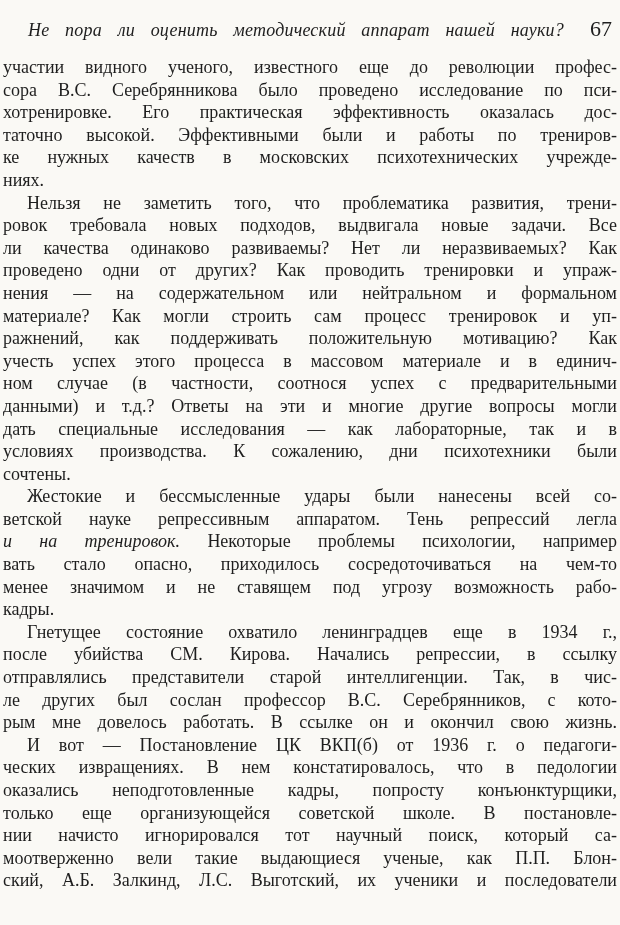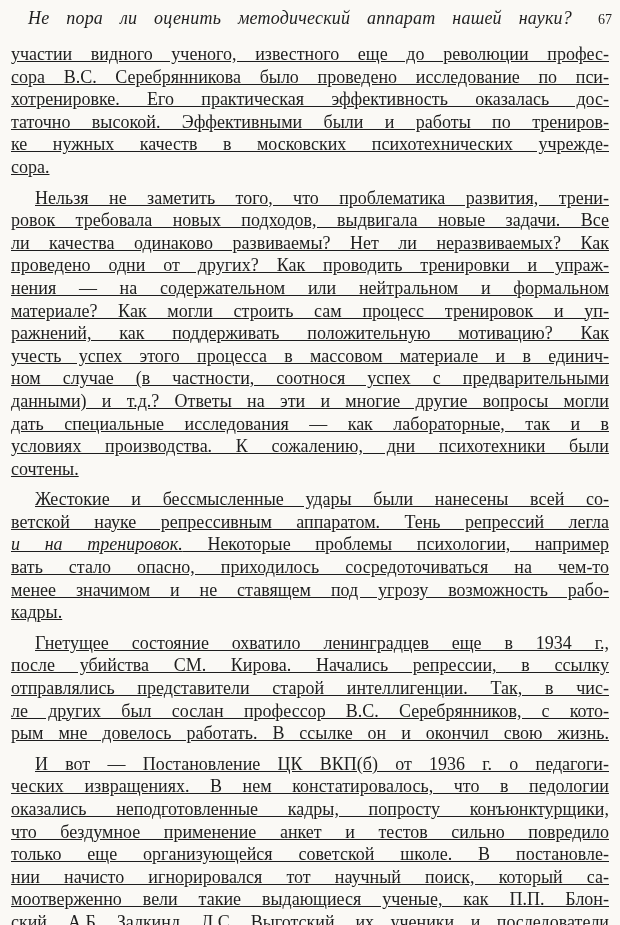--- a/index.html
+++ b/index.html
@@ -12,45 +12,44 @@
     height: 925px;
     background: #faf9f5;
     color: #1e1e1e;
     font-family: "Liberation Serif", serif;
     overflow: hidden;
     box-sizing: border-box;
   }
   .running-header {
     display: flex;
     align-items: baseline;
-    padding: 8px 8px 0 28px;
+    padding: 16px 8px 0 28px;
     font-size: 18px;
   }
   .running-header .title {
     flex: 1 1 auto;
     font-style: italic;
     text-align: justify;
     text-align-last: justify;
     margin-right: 26px;
     letter-spacing: 0.2px;
   }
   .running-header .pagenum {
     flex: 0 0 auto;
     font-style: normal;
-    font-size: 14px;
+    font-size: 22px;
   }
   .body-text {
     margin-top: 14px;
     padding: 0 3px;
     font-size: 18px;
     line-height: 22.6px;
   }
   .paragraph {
-    margin: 8px;
-    text-decoration: underline;
+    margin: 0;
   }
   .line {
     height: 22.6px;
     overflow: hidden;
     text-align: justify;
     text-align-last: justify;
     word-spacing: 0.5px;
   }
   .line.short {
     text-align: left;
@@ -71,21 +70,21 @@
     <span class="title">Не пора ли оценить методический аппарат нашей науки?</span>
     <span class="pagenum">67</span>
   </div>
   <div class="body-text">
       <div class="paragraph">
         <div class="line">участии видного ученого, известного еще до революции профес-</div>
         <div class="line">сора В.С. Серебрянникова было проведено исследование по пси-</div>
         <div class="line">хотренировке. Его практическая эффективность оказалась дос-</div>
         <div class="line">таточно высокой. Эффективными были и работы по трениров-</div>
         <div class="line">ке нужных качеств в московских психотехнических учрежде-</div>
-        <div class="line short">сора.</div>
+        <div class="line short">ниях.</div>
       </div>
       <div class="paragraph">
         <div class="line indent">Нельзя не заметить того, что проблематика развития, трени-</div>
         <div class="line">ровок требовала новых подходов, выдвигала новые задачи. Все</div>
         <div class="line">ли качества одинаково развиваемы? Нет ли неразвиваемых? Как</div>
         <div class="line">проведено одни от других? Как проводить тренировки и упраж-</div>
         <div class="line">нения — на содержательном или нейтральном и формальном</div>
         <div class="line">материале? Как могли строить сам процесс тренировок и уп-</div>
         <div class="line">ражнений, как поддерживать положительную мотивацию? Как</div>
         <div class="line">учесть успех этого процесса в массовом материале и в единич-</div>
@@ -107,20 +106,19 @@
         <div class="line indent">Гнетущее состояние охватило ленинградцев еще в 1934 г.,</div>
         <div class="line">после убийства СМ. Кирова. Начались репрессии, в ссылку</div>
         <div class="line">отправлялись представители старой интеллигенции. Так, в чис-</div>
         <div class="line">ле других был сослан профессор В.С. Серебрянников, с кото-</div>
         <div class="line">рым мне довелось работать. В ссылке он и окончил свою жизнь.</div>
       </div>
       <div class="paragraph">
         <div class="line indent">И вот — Постановление ЦК ВКП(б) от 1936 г. о педагоги-</div>
         <div class="line">ческих извращениях. В нем констатировалось, что в педологии</div>
         <div class="line">оказались неподготовленные кадры, попросту конъюнктурщики,</div>
-        <div class="line">что бездумное применение анкет и тестов сильно повредило</div>
         <div class="line">только еще организующейся советской школе. В постановле-</div>
         <div class="line">нии начисто игнорировался тот научный поиск, который са-</div>
         <div class="line">моотверженно вели такие выдающиеся ученые, как П.П. Блон-</div>
         <div class="line">ский, А.Б. Залкинд, Л.С. Выготский, их ученики и последователи</div>
       </div>
     </div>
 </div>
 
 </body></html>

